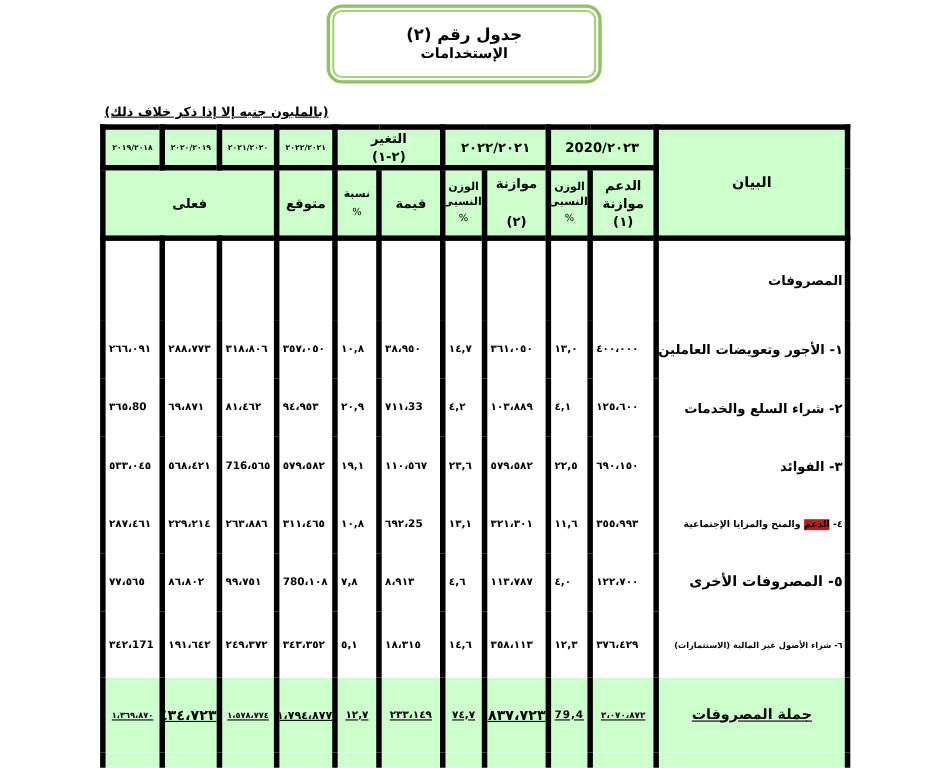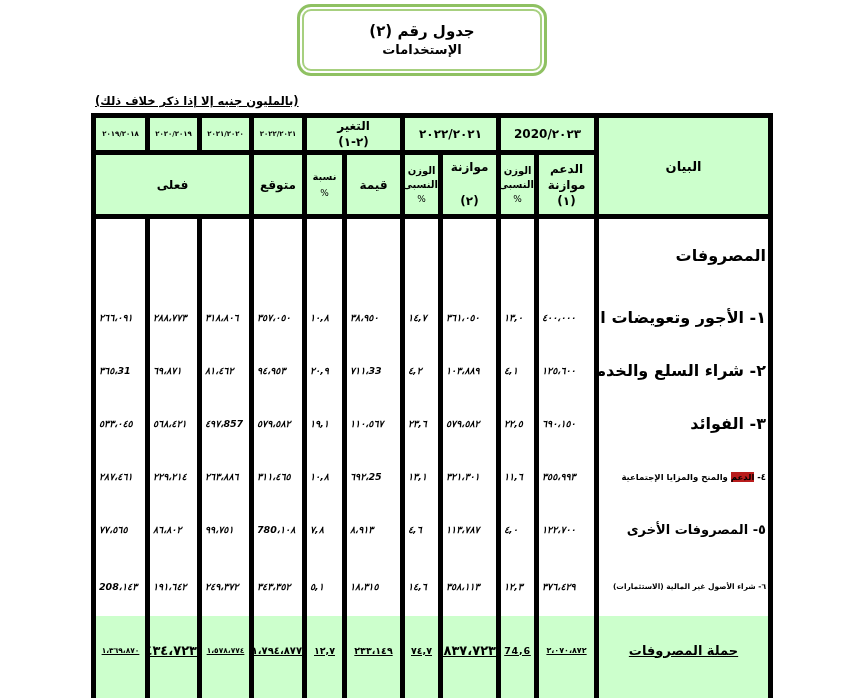--- a/index.html
+++ b/index.html
@@ -23,24 +23,24 @@
   table.main td {
     border-left:5px solid #000; border-right:5px solid #000;
     padding:0; text-align:center; vertical-align:middle; overflow:hidden; white-space:nowrap;
   }
   .hdr td { background:#ccffcc; border-top:5px solid #000; border-bottom:5px solid #000; font-weight:bold; }
   .hdr-small { font-size:7px; letter-spacing:0.3px; }
   .hdr-mid { font-size:12px; line-height:16px; }
   .hdr-big { font-size:13px; }
   .pct-sign { font-size:9px; font-weight:normal; }
   .body-row td { background:#fff; height:53px; font-size:9.5px; font-weight:bold; letter-spacing:0.8px; }
-  .body-row td.label { text-align:right; padding-right:2px; font-size:16px; letter-spacing:0; white-space:nowrap; }
+  .body-row td.label { text-align:right; padding-right:2px; font-size:12px; letter-spacing:0; white-space:nowrap; }
   .body-row td.label.small { font-size:8.5px; }
   .body-row td.label.big { font-size:13px; }
-  .body-row td.num { text-align:left; padding-left:3px;font-style:italic; }
+  .body-row td.num { text-align:left; padding-left:3px; }
   .body-row.first td { height:72px; border-top:5px solid #000; }
   .hl { background:#b91c1c; }
   .foot td { background:#ccffcc; font-weight:bold; }
   .foot1 td { height:68px; font-size:9.5px; letter-spacing:0.8px; }
   .foot2 td { height:40px; font-size:8.5px; letter-spacing:0.5px; border-bottom:5px solid #000; }
   .u { text-decoration:underline; }
   .total-label { font-size:13px !important; letter-spacing:0 !important; }
   .gdp-label { font-size:12px !important; letter-spacing:0 !important; text-align:right !important; }
 </style>
 </head>
@@ -142,32 +142,32 @@
     <td class="label">٢- شراء السلع والخدمات</td>
     <td class="num">١٢٥،٦٠٠</td>
     <td class="num">٤,١</td>
     <td class="num">١٠٣،٨٨٩</td>
     <td class="num">٤,٢</td>
     <td class="num">33،٧١١</td>
     <td class="num">٢٠,٩</td>
     <td class="num">٩٤،٩٥٣</td>
     <td class="num">٨١،٤٦٢</td>
     <td class="num">٦٩،٨٧١</td>
-    <td class="num">31،٣٦٥</td>
+    <td class="num">80،٣٦٥</td>
   </tr>
   <tr class="body-row">
     <td class="label">٣- الفوائد</td>
     <td class="num">٦٩٠،١٥٠</td>
     <td class="num">٢٢,٥</td>
     <td class="num">٥٧٩،٥٨٢</td>
     <td class="num">٢٣,٦</td>
     <td class="num">١١٠،٥٦٧</td>
     <td class="num">١٩,١</td>
     <td class="num">٥٧٩،٥٨٢</td>
-    <td class="num">857،٤٩٧</td>
+    <td class="num">٥٦٥،716</td>
     <td class="num">٥٦٨،٤٢١</td>
     <td class="num">٥٣٣،٠٤٥</td>
   </tr>
   <tr class="body-row">
     <td class="label small"><span>٤- </span><span class="hl">الدعم</span><span> والمنح والمزايا الإجتماعية</span></td>
     <td class="num">٣٥٥،٩٩٣</td>
     <td class="num">١١,٦</td>
     <td class="num">٣٢١،٣٠١</td>
     <td class="num">١٣,١</td>
     <td class="num">25،٦٩٢</td>
@@ -194,27 +194,27 @@
     <td class="label small" style="font-size:7.5px">٦- شراء الأصول غير المالية (الاستثمارات)</td>
     <td class="num">٣٧٦،٤٢٩</td>
     <td class="num">١٢,٣</td>
     <td class="num">٣٥٨،١١٣</td>
     <td class="num">١٤,٦</td>
     <td class="num">١٨،٣١٥</td>
     <td class="num">٥,١</td>
     <td class="num">٣٤٣،٣٥٢</td>
     <td class="num">٢٤٩،٣٧٢</td>
     <td class="num">١٩١،٦٤٢</td>
-    <td class="num">١٤٣،208</td>
+    <td class="num">171،٣٤٢</td>
   </tr>
 
   <tr class="foot foot1">
     <td class="u total-label">جملة المصروفات</td>
     <td class="u" style="font-size:8px">٢،٠٧٠،٨٧٢</td>
-    <td class="u">74,6</td>
+    <td class="u">79,4</td>
     <td class="u" style="font-size:13px;letter-spacing:0.3px">١،٨٣٧،٧٢٣</td>
     <td class="u">٧٤,٧</td>
     <td class="u">٢٣٣،١٤٩</td>
     <td class="u">١٢,٧</td>
     <td class="u" style="font-size:10px;letter-spacing:0.3px">١،٧٩٤،٨٧٧</td>
     <td class="u" style="font-size:7.5px;letter-spacing:0.3px">١،٥٧٨،٧٧٤</td>
     <td class="u" style="font-size:13px;letter-spacing:0.3px">١،٤٣٤،٧٢٣</td>
     <td class="u" style="font-size:7.5px;letter-spacing:0.3px">١،٣٦٩،٨٧٠</td>
   </tr>
   <tr class="foot foot2">

